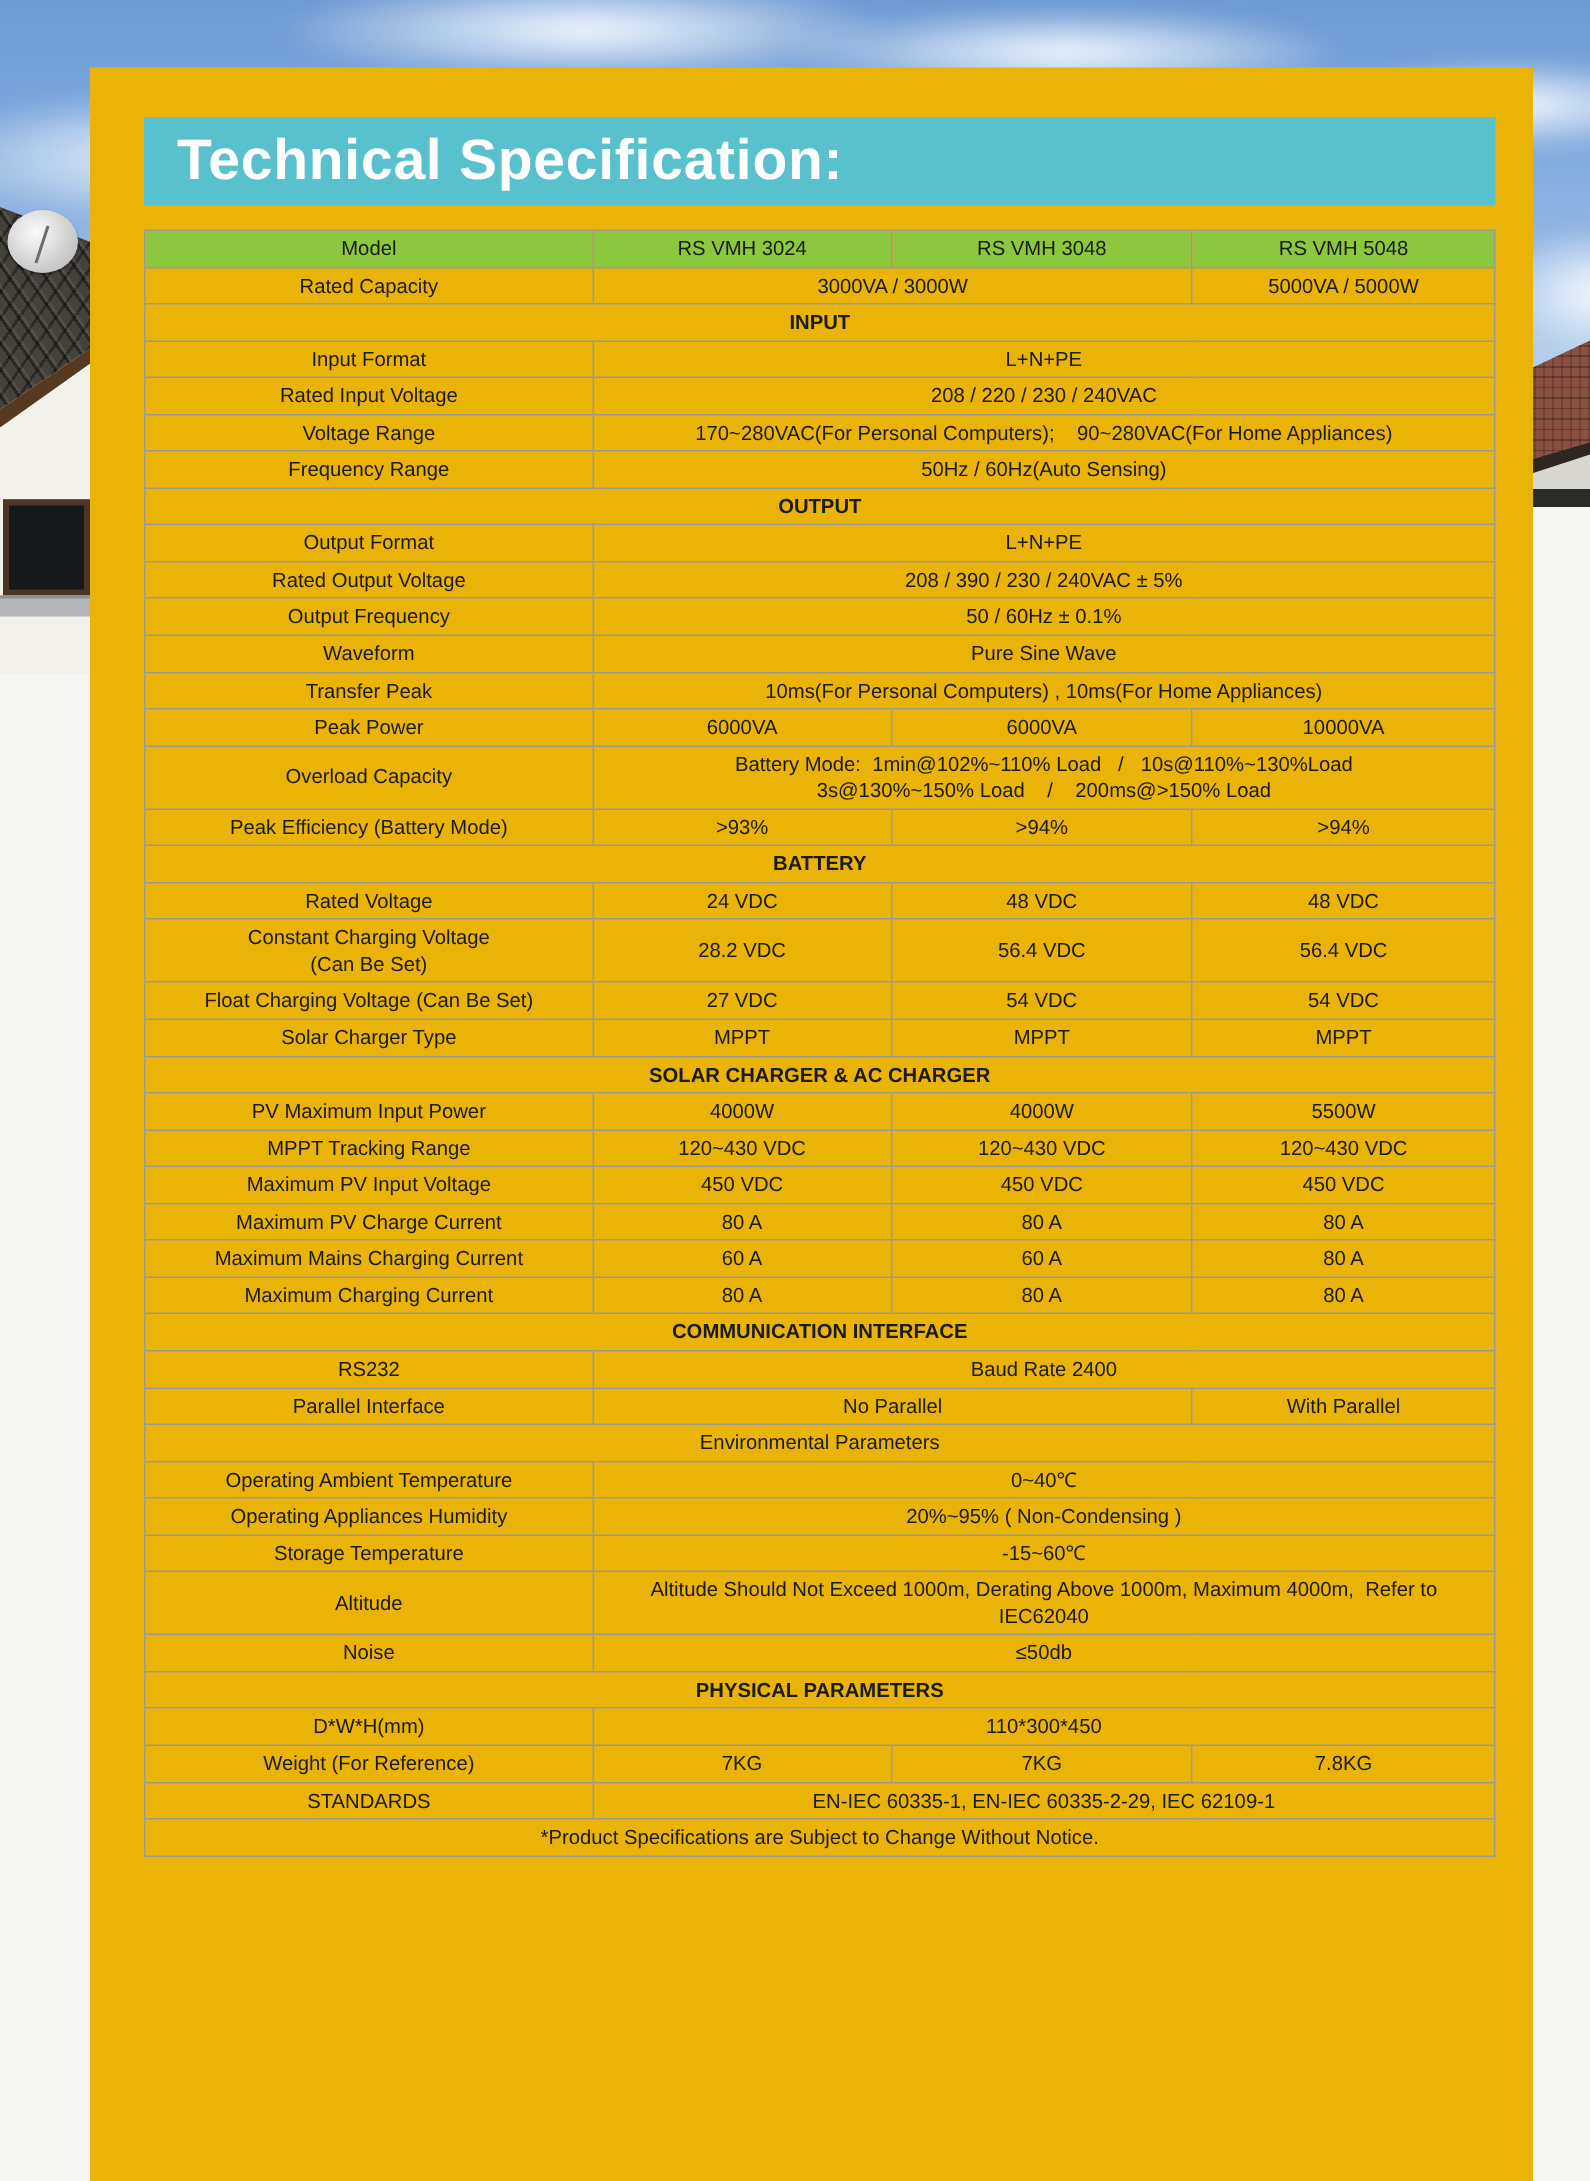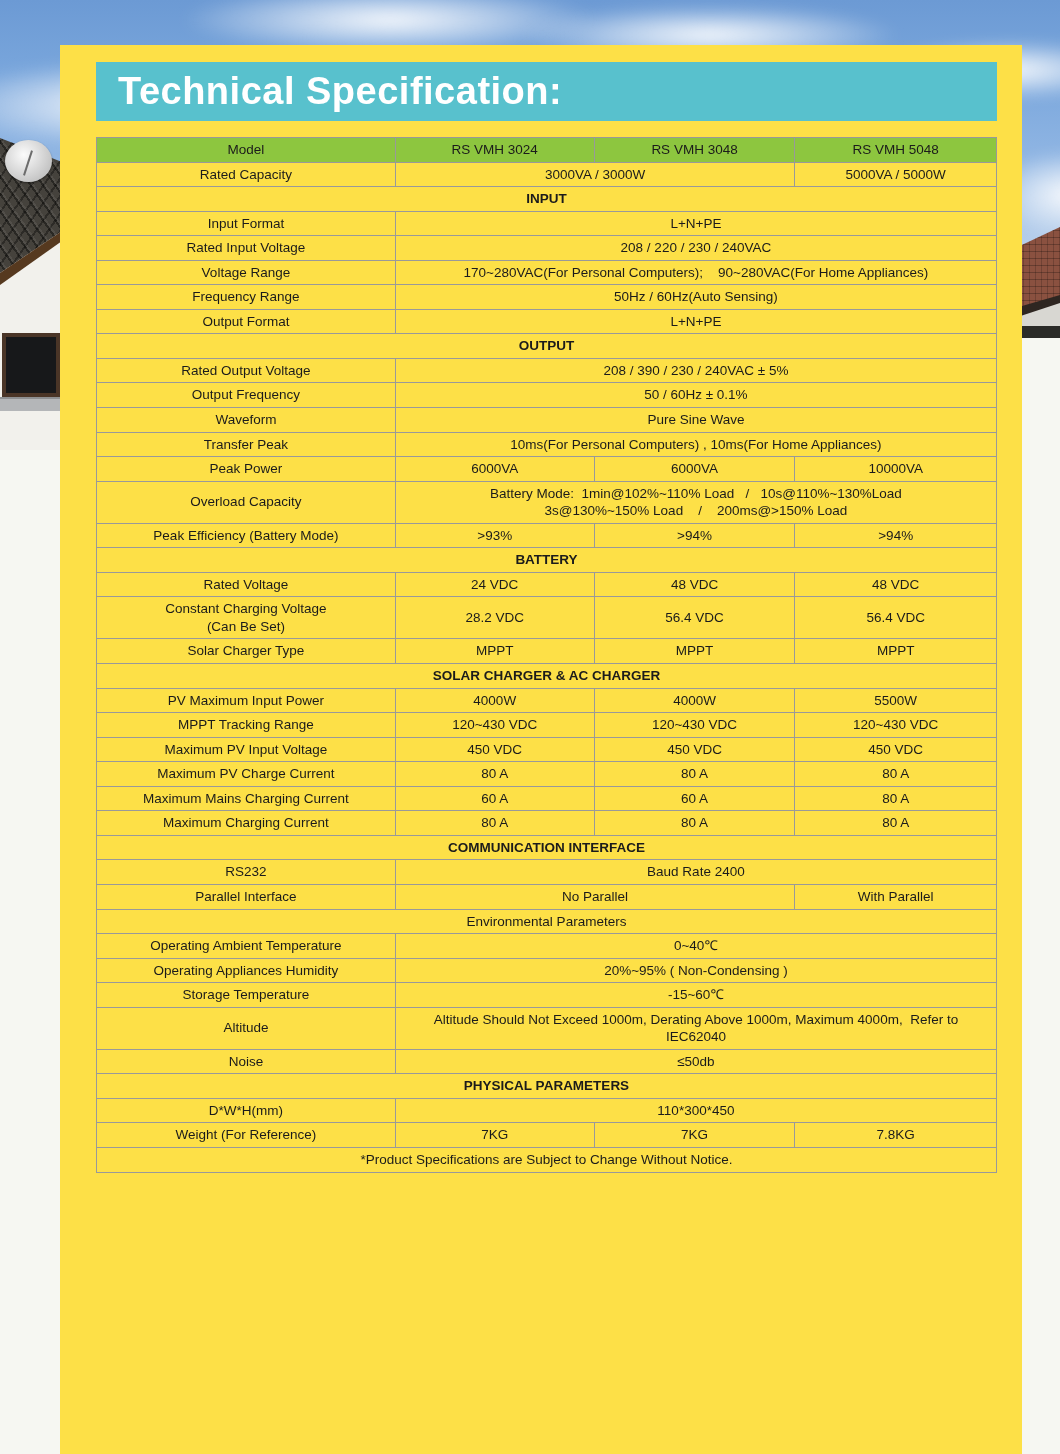--- a/index.html
+++ b/index.html
@@ -45,22 +45,22 @@
     background-image:repeating-linear-gradient(0deg,rgba(0,0,0,.25) 0 1px,transparent 1px 7px),
                      repeating-linear-gradient(90deg,rgba(0,0,0,.18) 0 1px,transparent 1px 6px);
     clip-path:polygon(0 28px,55px 2px,55px 72px,0 88px);}
   .eave-r{position:absolute;left:1005px;top:225px;width:55px;height:100px;background:#2e2621;
     clip-path:polygon(0 86px,55px 70px,55px 78px,0 96px);}
   .bush-r{position:absolute;left:1002px;top:298px;width:16px;height:34px;border-radius:50%;background:#3e5c2c;}
   .base-r{position:absolute;left:1005px;top:326px;width:55px;height:13px;background:#2b2b28;}
   
   .panel{
     position:absolute;left:60px;top:45px;width:962px;bottom:0;
-    background:#fde047;box-sizing:border-box;
-    padding:17px 25px 0 36px;
+    background:#eab308;box-sizing:border-box;
+    padding:33px 25px 0 36px;
   }
   .title-bar{
     height:59px;background:var(--title-bg,#58c1cd);
     display:flex;align-items:center;padding-left:22px;box-sizing:border-box;
     margin-bottom:16px;
   }
   .title-bar span{color:#ffffff;font-size:38px;font-weight:bold;letter-spacing:.5px;}
   
   table{width:100%;border-collapse:collapse;table-layout:fixed;color:#1b1b1b;}
   td,th{
@@ -134,25 +134,25 @@
         </tr>
         <tr>
           <td>Voltage Range</td>
           <td colspan="3">170~280VAC(For Personal Computers);&nbsp;&nbsp;&nbsp;&nbsp;90~280VAC(For Home Appliances)</td>
         </tr>
         <tr>
           <td>Frequency Range</td>
           <td colspan="3">50Hz / 60Hz(Auto Sensing)</td>
         </tr>
         <tr>
+          <td colspan="4" class="bold">OUTPUT</td>
+        </tr>
+        <tr>
           <td>Output Format</td>
           <td colspan="3">L+N+PE</td>
-        </tr>
-        <tr>
-          <td colspan="4" class="bold">OUTPUT</td>
         </tr>
         <tr>
           <td>Rated Output Voltage</td>
           <td colspan="3">208 / 390 / 230 / 240VAC ± 5%</td>
         </tr>
         <tr>
           <td>Output Frequency</td>
           <td colspan="3">50 / 60Hz ± 0.1%</td>
         </tr>
         <tr>
@@ -190,20 +190,26 @@
           <td>48 VDC</td>
         </tr>
         <tr>
           <td>Constant Charging Voltage
 (Can Be Set)</td>
           <td>28.2 VDC</td>
           <td>56.4 VDC</td>
           <td>56.4 VDC</td>
         </tr>
         <tr>
+          <td>Float Charging Voltage (Can Be Set)</td>
+          <td>27 VDC</td>
+          <td>54 VDC</td>
+          <td>54 VDC</td>
+        </tr>
+        <tr>
           <td>Solar Charger Type</td>
           <td>MPPT</td>
           <td>MPPT</td>
           <td>MPPT</td>
         </tr>
         <tr>
           <td colspan="4" class="bold">SOLAR CHARGER &amp; AC CHARGER</td>
         </tr>
         <tr>
           <td>PV Maximum Input Power</td>
@@ -281,19 +287,23 @@
         </tr>
         <tr>
           <td>D*W*H(mm)</td>
           <td colspan="3">110*300*450</td>
         </tr>
         <tr>
           <td>Weight (For Reference)</td>
           <td>7KG</td>
           <td>7KG</td>
           <td>7.8KG</td>
+        </tr>
+        <tr>
+          <td>STANDARDS</td>
+          <td colspan="3">EN-IEC 60335-1, EN-IEC 60335-2-29, IEC 62109-1</td>
         </tr>
         <tr>
           <td colspan="4">*Product Specifications are Subject to Change Without Notice.</td>
         </tr>
       </tbody>
   </table>
 </div>
 
 </body></html>

